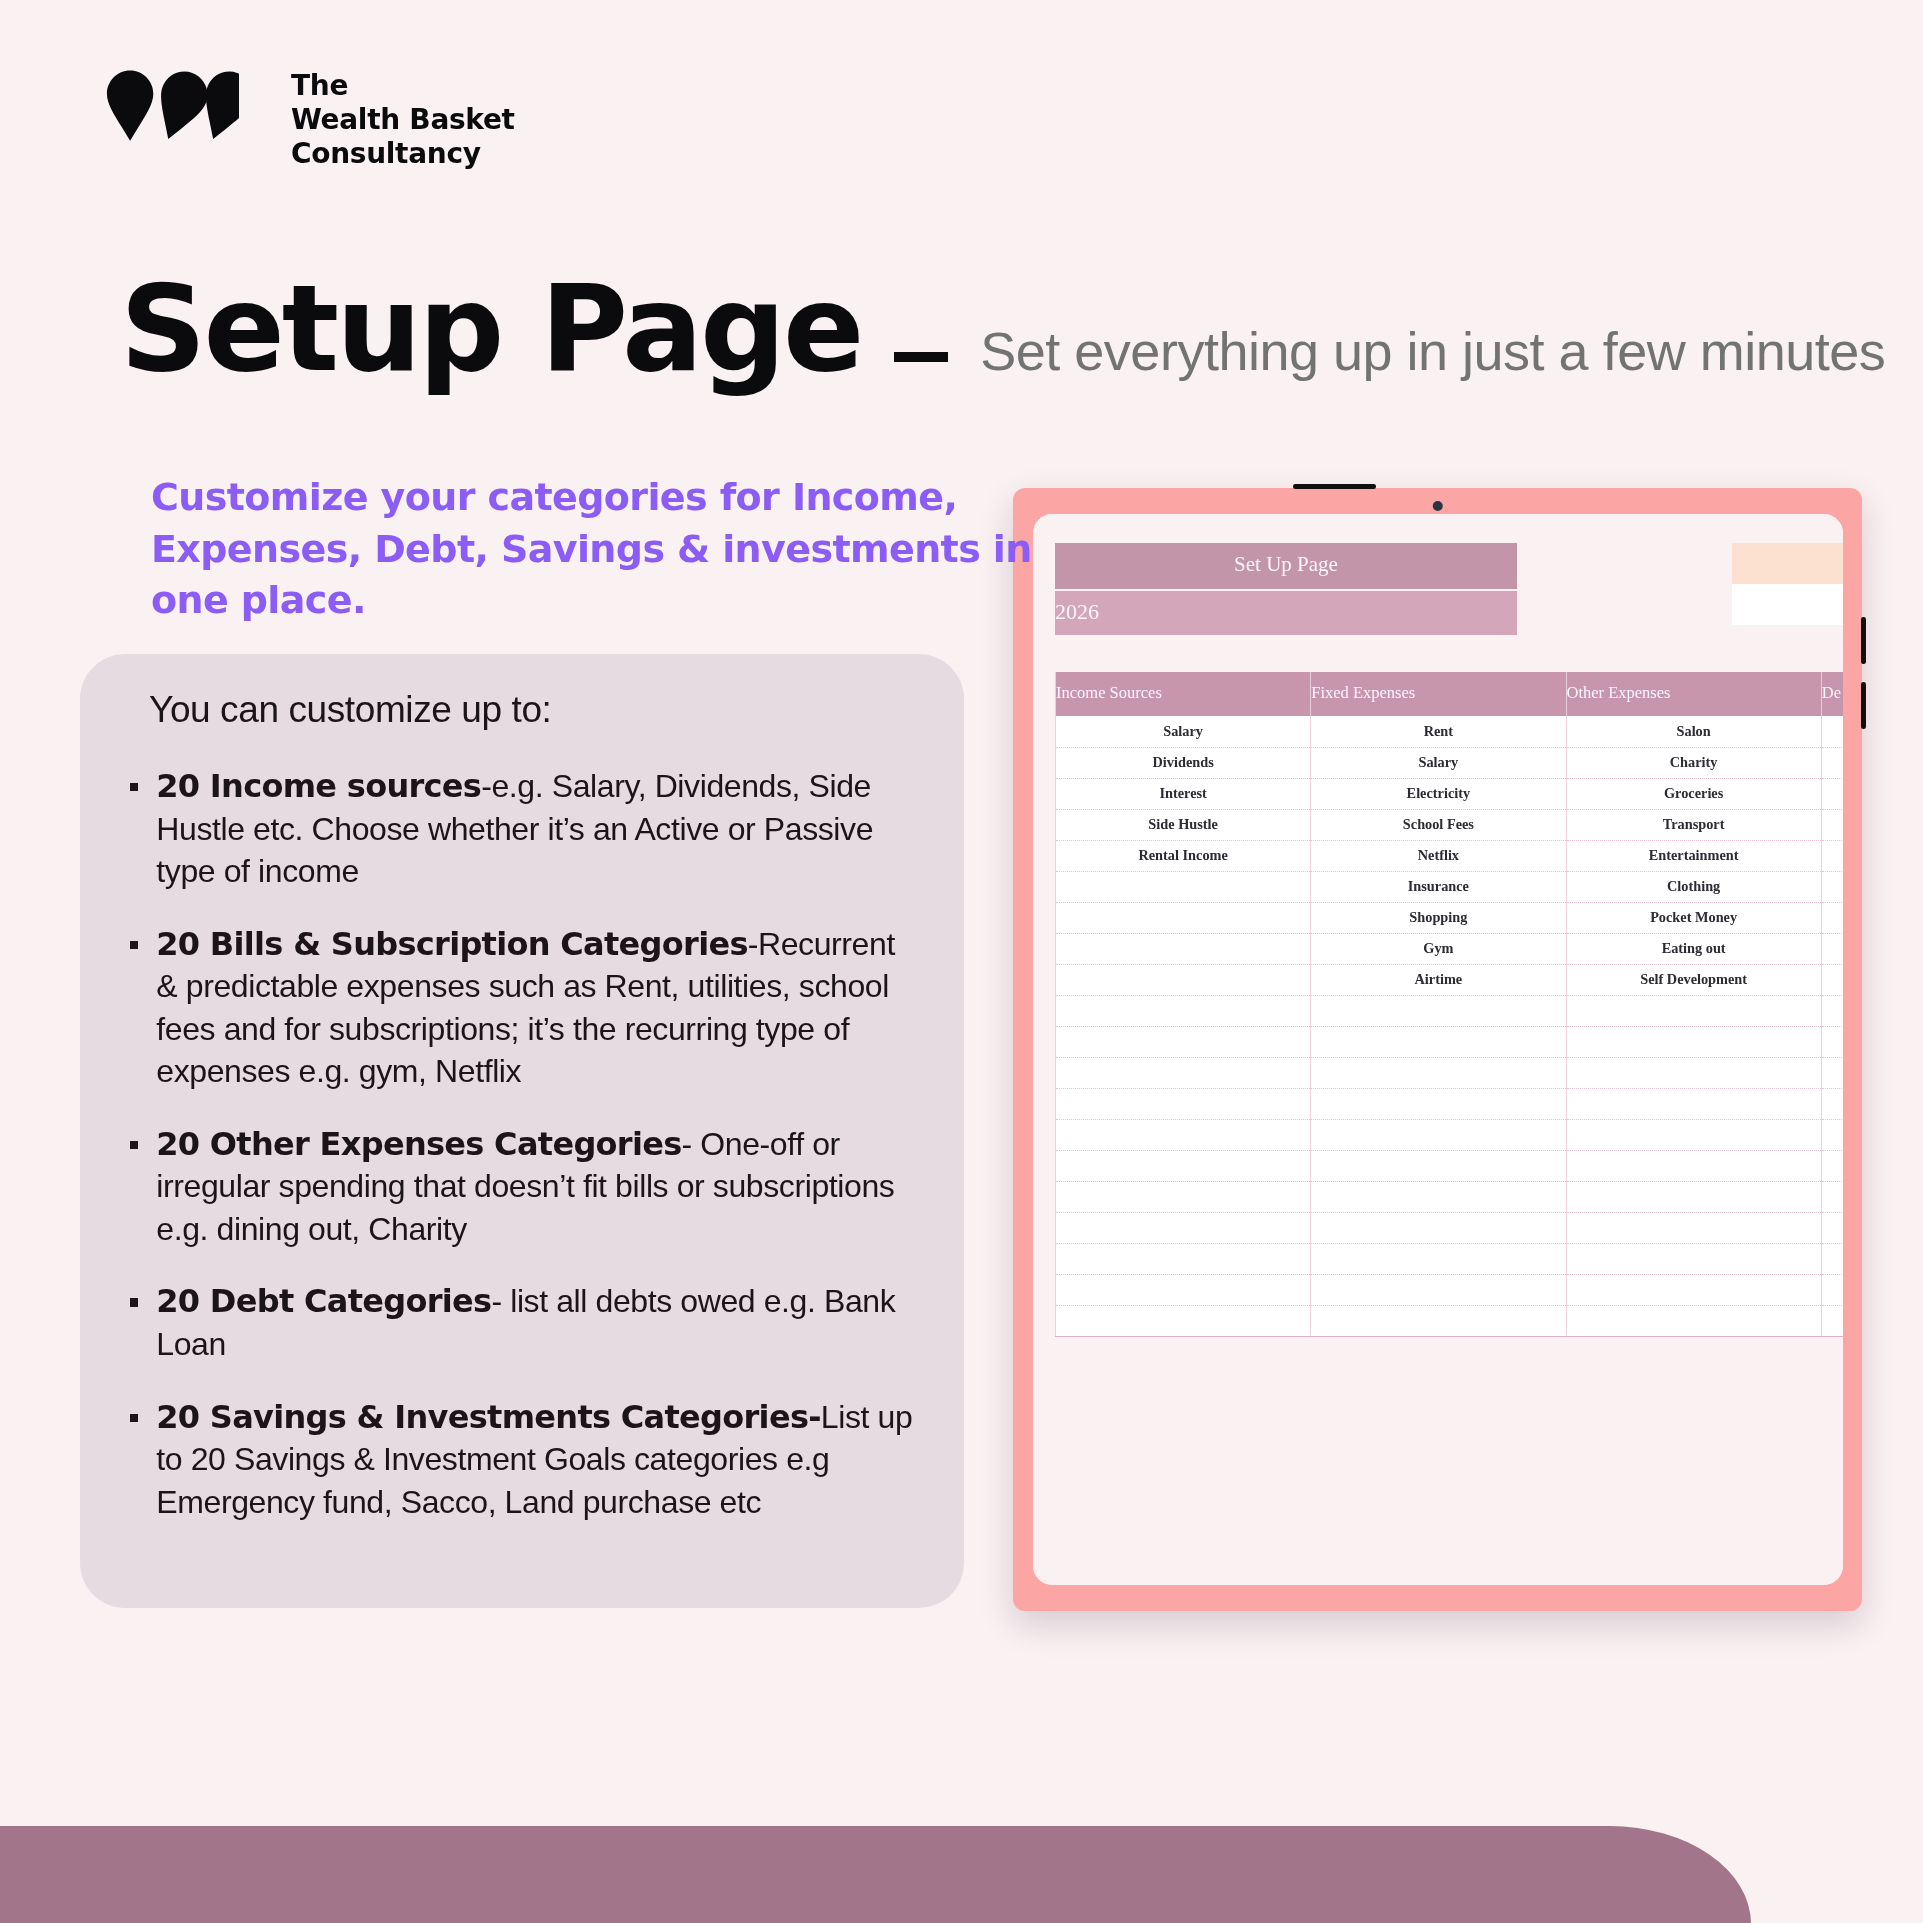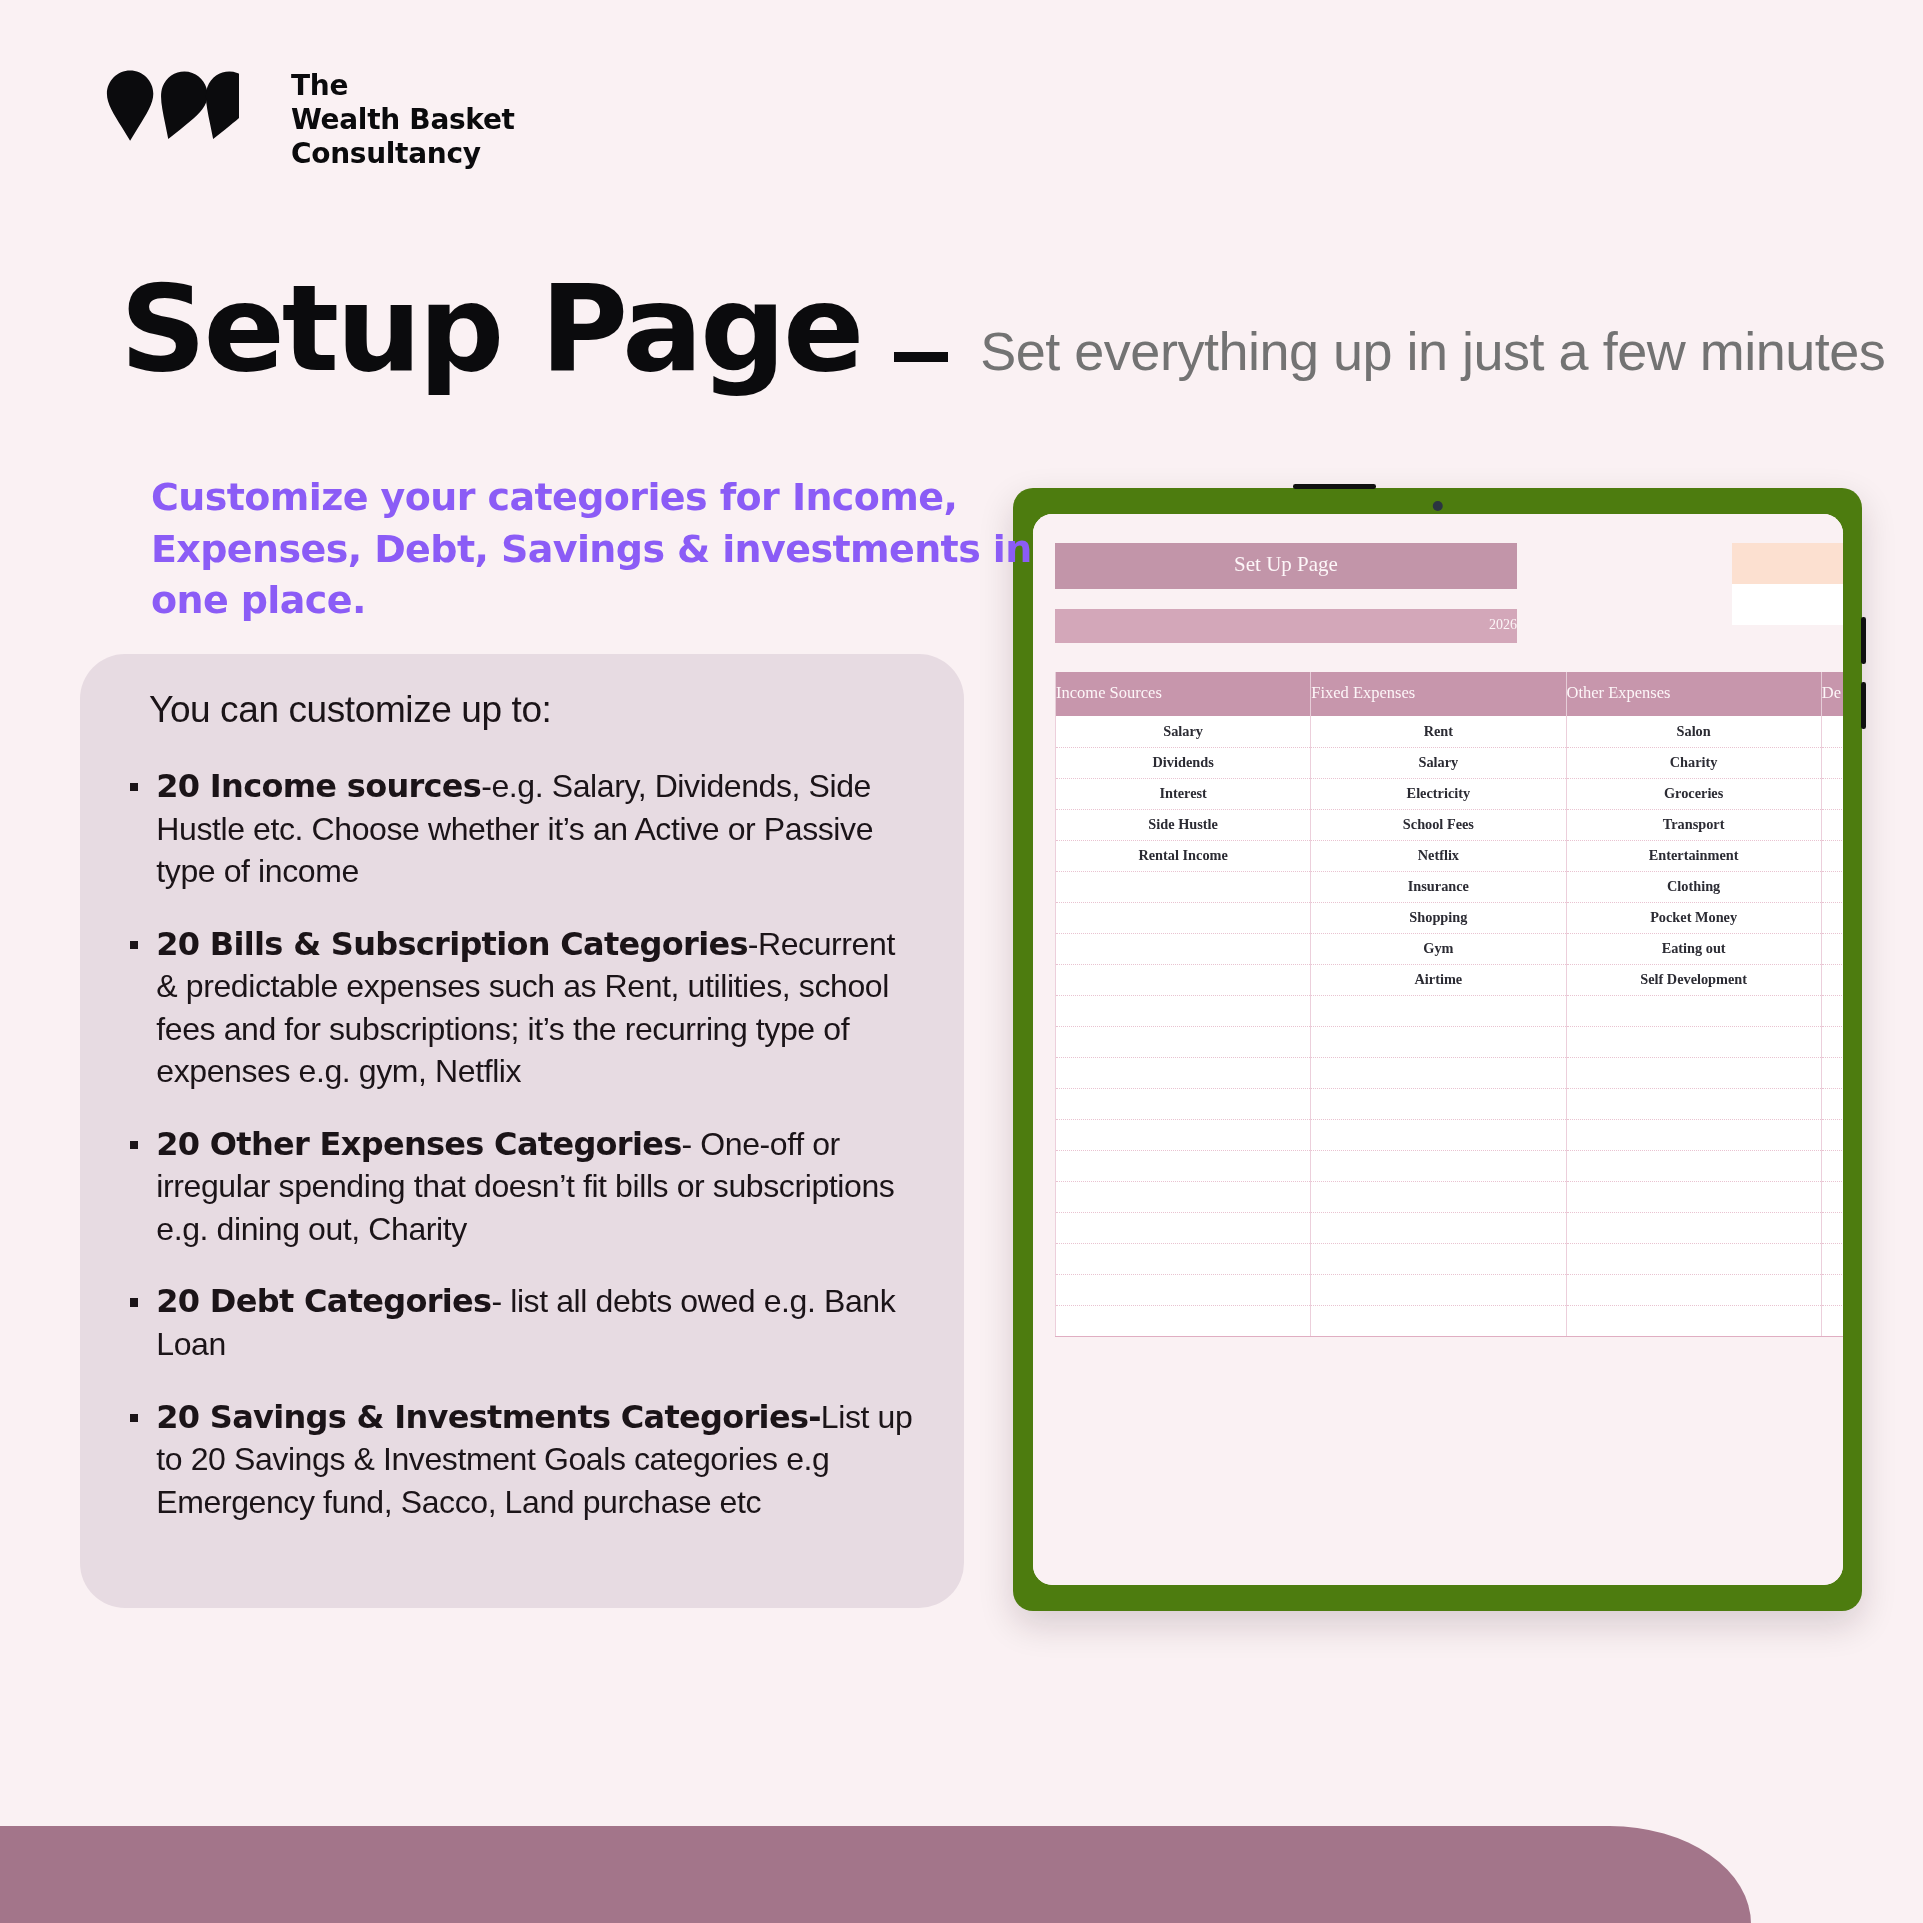--- a/index.html
+++ b/index.html
@@ -156,22 +156,22 @@
     letter-spacing: -0.7px;
   }
 
   
   .tablet {
     position: absolute;
     left: 1013px;
     top: 488px;
     width: 849px;
     height: 1123px;
-    background: #4d7c0f;
-    border-radius: 20px;
+    background: #fca5a5;
+    border-radius: 12px;
     box-shadow: 0 13.5px 35px rgba(40,15,25,0.16);
     z-index: 3;
   }
   .tablet-inner {
     position: absolute;
     left: 19.5px;
     top: 26px;
     right: 19.5px;
     bottom: 26px;
     background: #faf1f3;
@@ -233,25 +233,25 @@
     background: #c295a9;
     color: #fdf6f8;
     text-align: center;
     font-family: "Liberation Serif", serif;
     font-size: 21px;
     padding: 9.8px 0 11.3px;
   }
   .sheet-year {
     background: #d3a7b9;
     color: #fdf6f8;
-    text-align: right;
+    text-align: left;
     font-family: "Liberation Serif", serif;
-    font-size: 14px;
+    font-size: 22px;
     padding: 8.3px 0 9.8px;
-    margin-top: 20px;
+    margin-top: 2px;
   }
   .sheet-peach {
     position: absolute;
     left: 699px;
     top: 28.6px;
     width: 271px;
     height: 41px;
     background: #fce0d0;
   }
   .sheet-peach-white {

